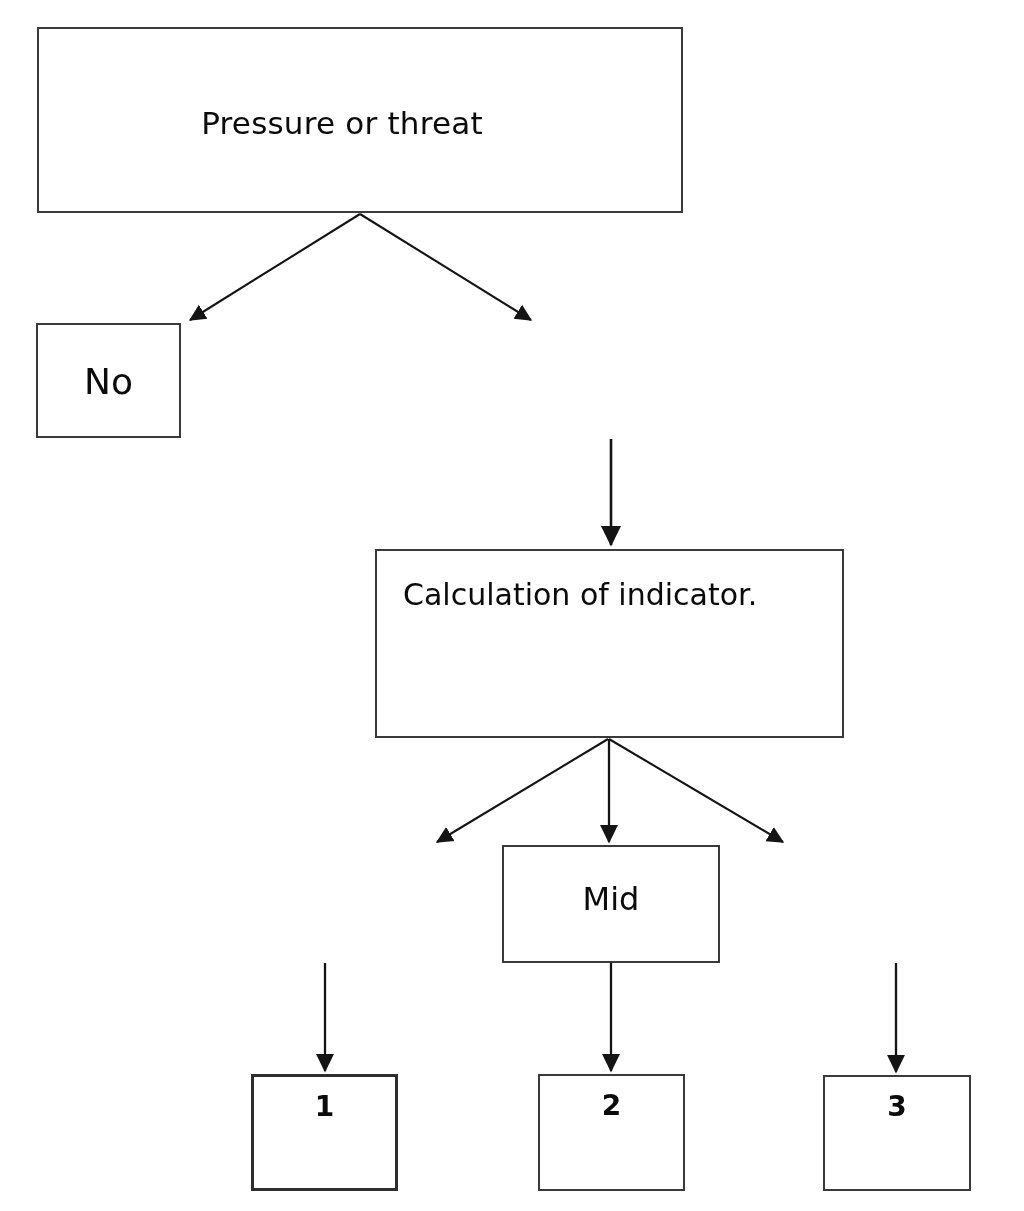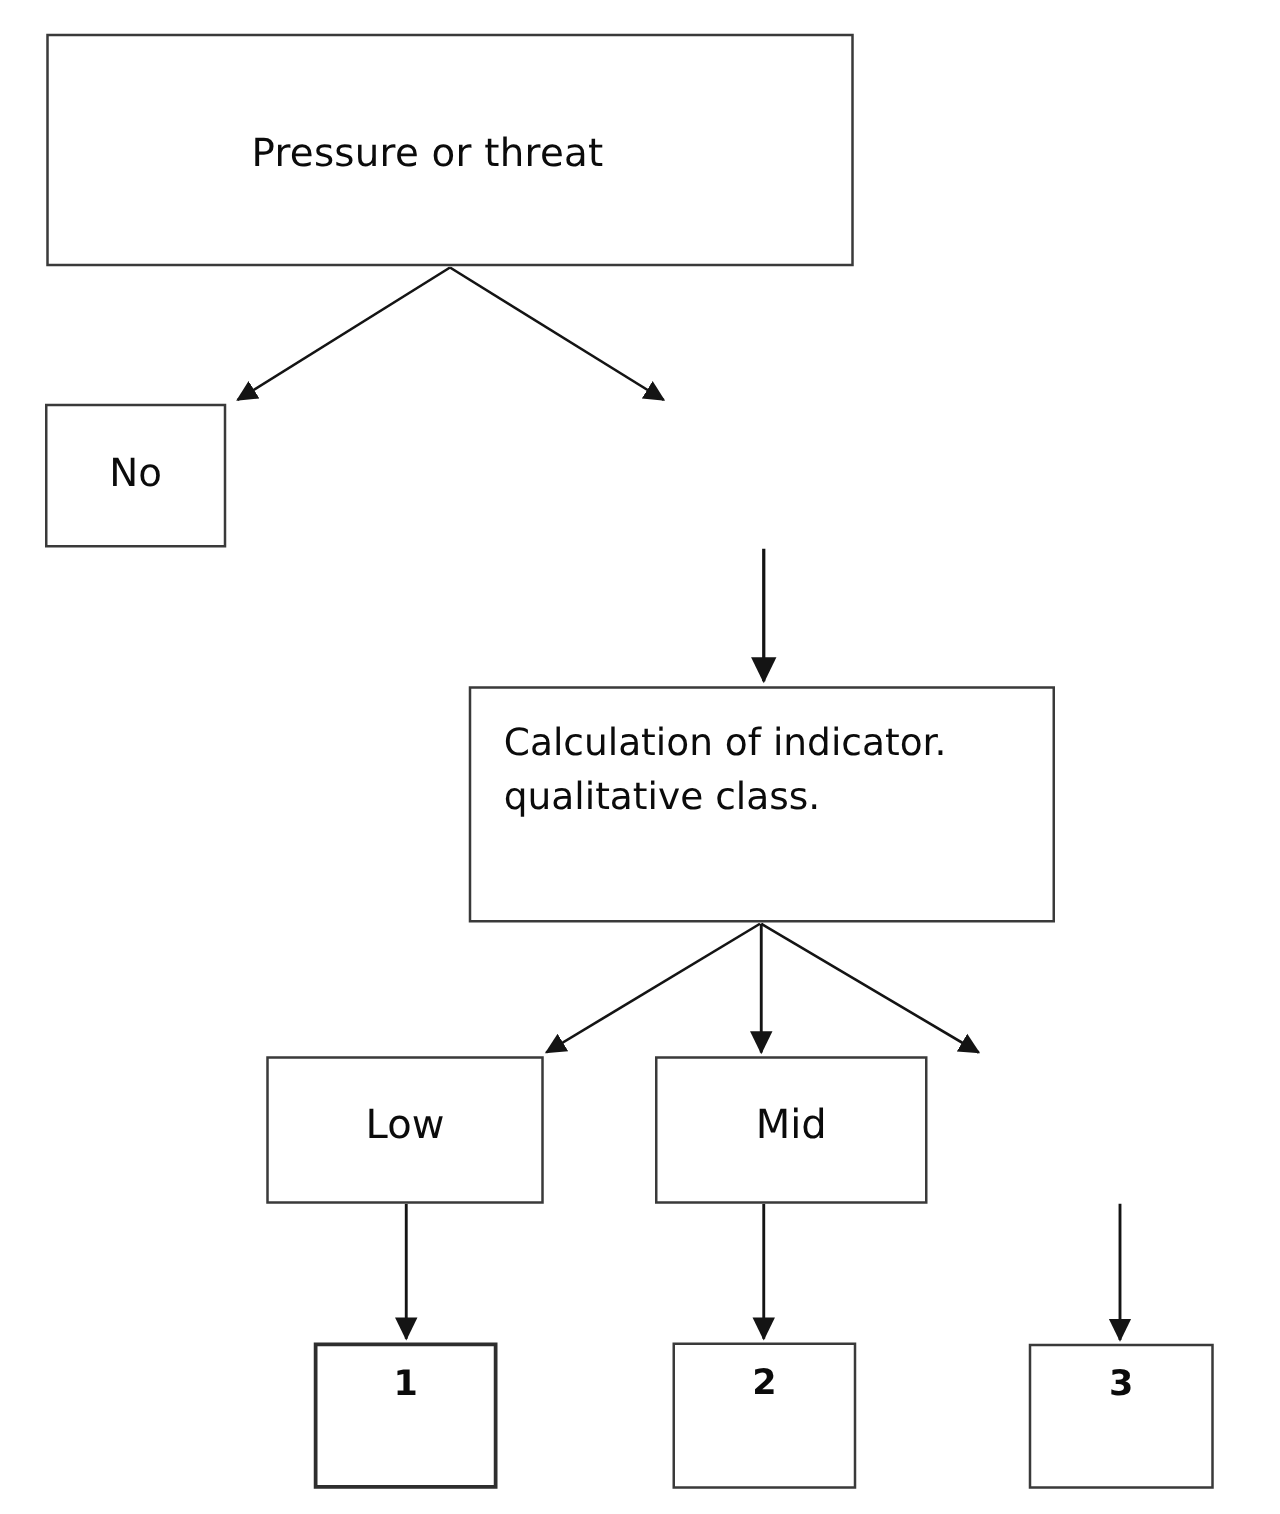--- a/index.html
+++ b/index.html
@@ -64,21 +64,21 @@
   }
   #node-yes {
     left: 539px;
     top: 323px;
     width: 146px;
     height: 116px;
   }
   #node-no .node-label,
   #node-yes .node-label {
     top: 36px;
-    font-size: 31px;
+    font-size: 36px;
   }
 
   
   #node-calc {
     left: 375px;
     top: 549px;
     width: 469px;
     height: 189px;
   }
   #node-calc .calc-text {
@@ -93,21 +93,21 @@
   }
 
   
   #node-low {
     left: 213px;
     top: 845px;
     width: 222px;
     height: 118px;
   }
   #node-mid {
-    left: 524px;
+    left: 502px;
     top: 845px;
     width: 218px;
     height: 118px;
   }
   #node-high {
     left: 789px;
     top: 845px;
     width: 220px;
     height: 118px;
   }
@@ -201,27 +201,23 @@
   </div>
 
   <div class="node" id="node-no">
     <span class="node-label">No</span>
   </div>
 
 
   <div class="node" id="node-calc">
     <div class="calc-text">
       <div>Calculation of indicator.</div>
-      <div>qualitative class.</div>
     </div>
   </div>
 
-  <div class="node" id="node-low">
-    <span class="node-label">Low</span>
-  </div>
 
   <div class="node" id="node-mid">
     <span class="node-label">Mid</span>
   </div>
 
 
   <div class="node" id="node-score1">
     <span class="node-label">1</span>
   </div>
 

